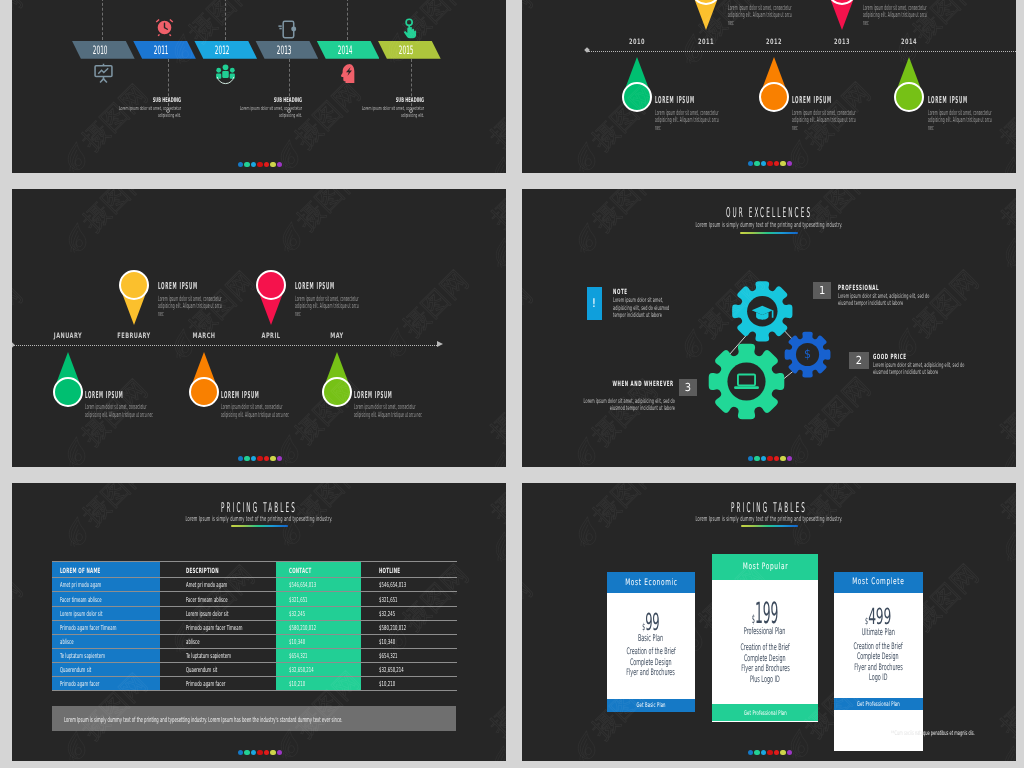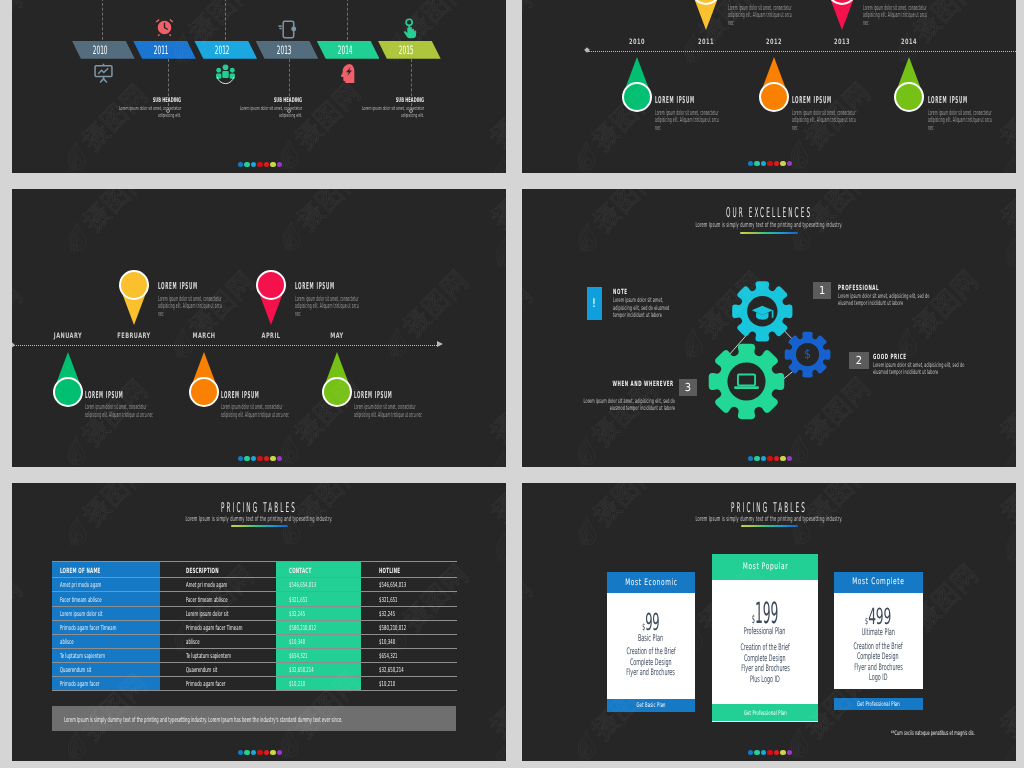--- a/index.html
+++ b/index.html
@@ -970,21 +970,21 @@
      <div class="feat" style="top:89.4px">
           <div><span>Creation  of the Brief</span></div>
           <div><span>Complete  Design</span></div>
           <div><span>Flyer and Brochures</span></div>
           <div><span>Plus Logo ID</span></div>
         </div>
      <div class="cta" style="top:150.2px;height:17.3px;background:#22cf95">
           <span>Get Professional  Plan</span>
         </div>
    </div>
-   <div class="pcard c2" style="left:311.5px;top:89.0px;width:89.3px;height:117px">
+   <div class="pcard c2" style="left:311.5px;top:89.0px;width:89.3px;height:179px">
      <div class="ribbon" style="height:20.9px;background:#1579c6">
           <span>Most Complete</span>
         </div>
      <div class="price" style="top:34.1px"><i><em>$</em><b>499</b></i></div>
      <div class="plan" style="top:54.7px"><span>Ultimate  Plan</span></div>
      <div class="feat" style="top:70.0px">
           <div><span>Creation  of the Brief</span></div>
           <div><span>Complete  Design</span></div>
           <div><span>Flyer and Brochures</span></div>
           <div><span>Logo ID</span></div>

